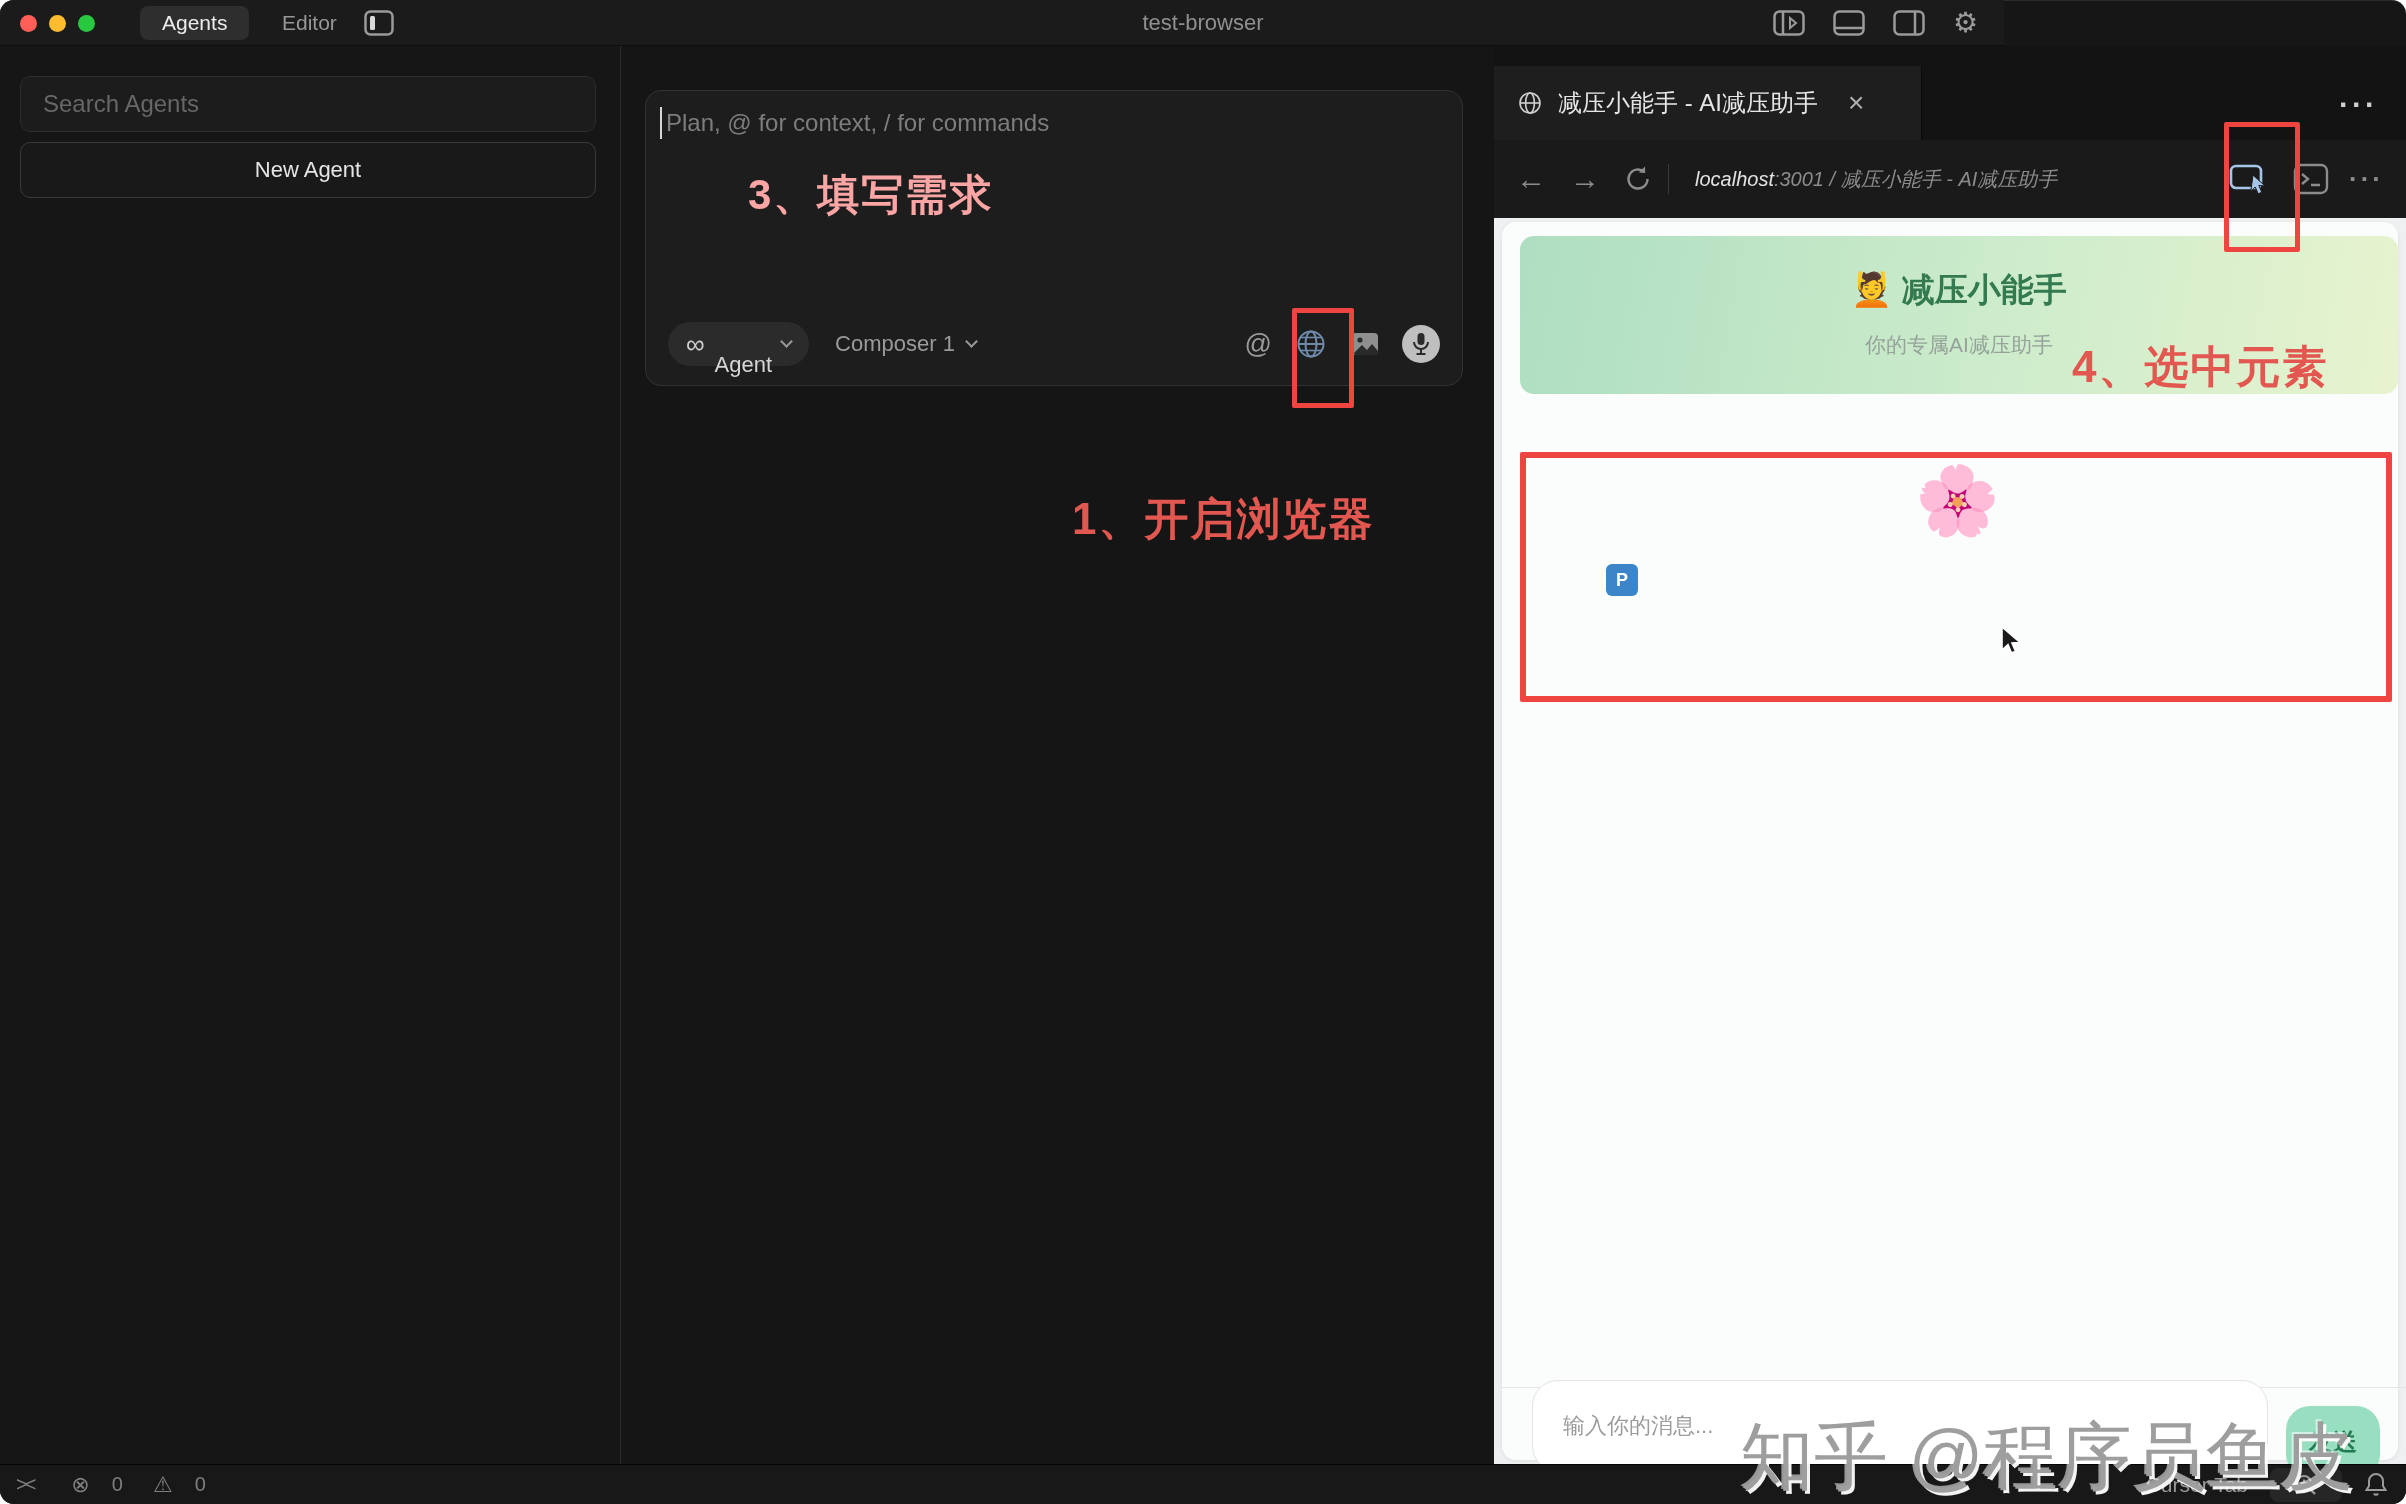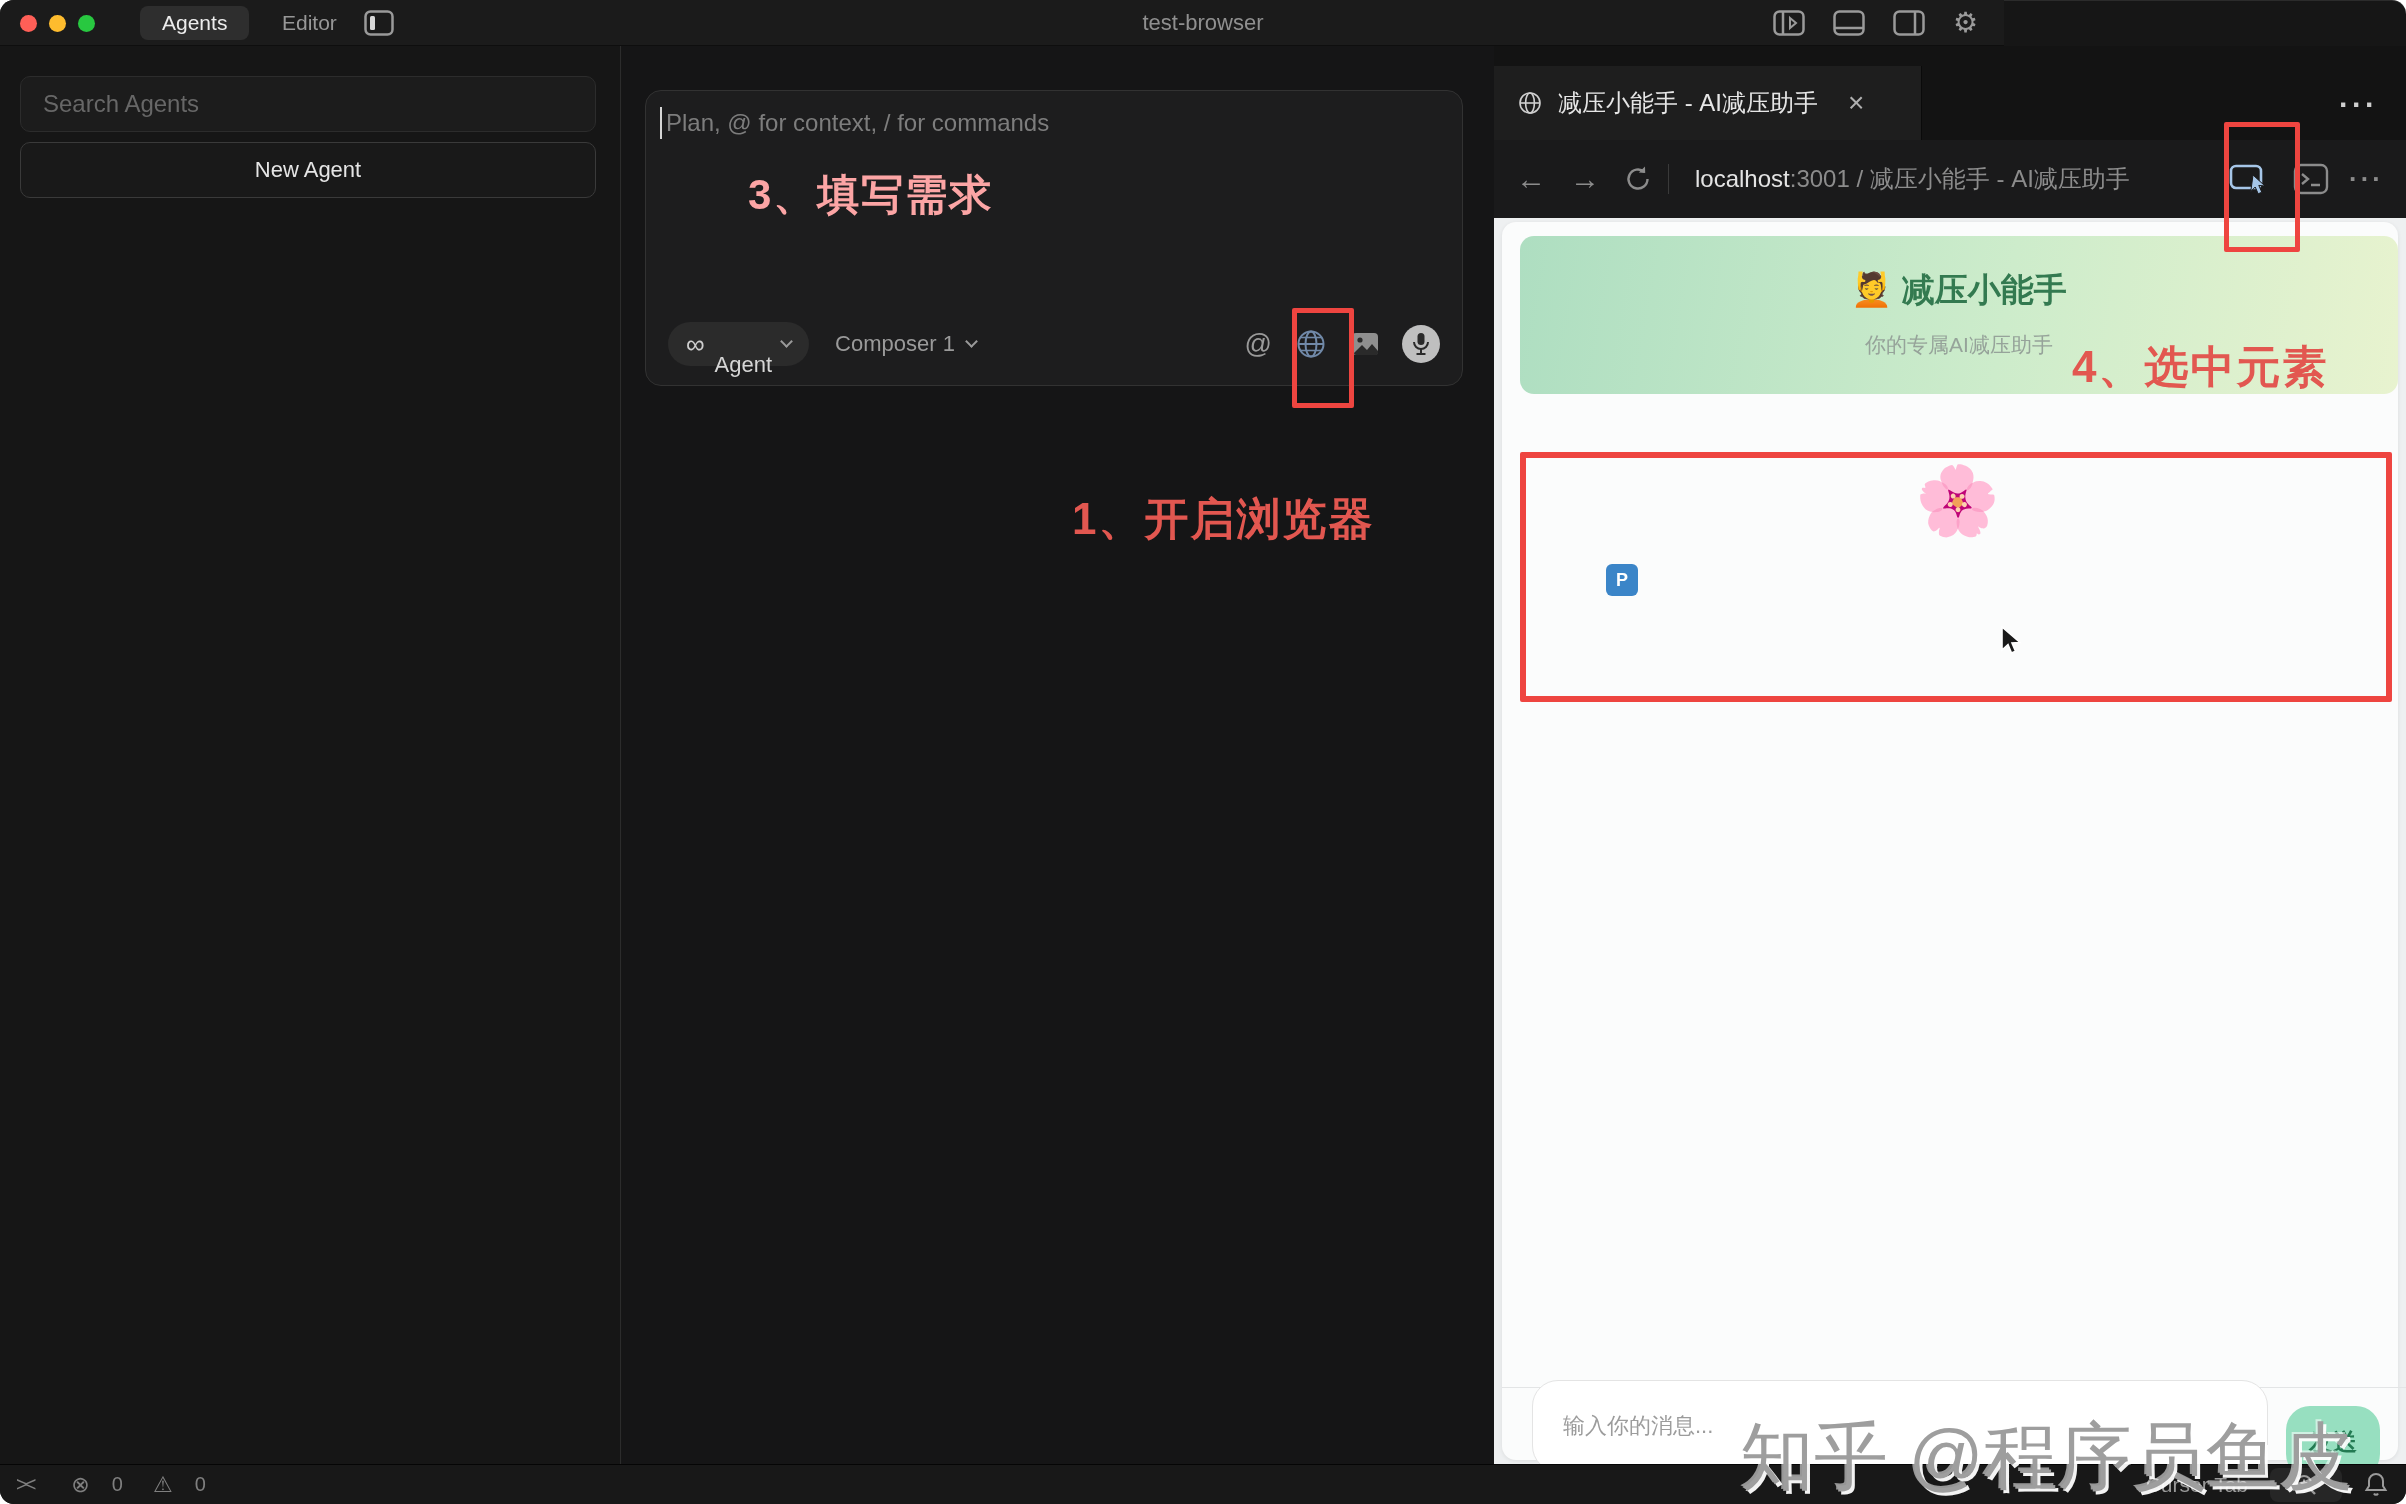--- a/index.html
+++ b/index.html
@@ -59,21 +59,21 @@
   .btab { position:absolute; left:0; top:0; width:428px; height:74px; background:#1e1e1e; border-right:1px solid #0a0a0a;
           display:flex; align-items:center; padding:0 24px; gap:16px; cursor:pointer; }
   .btab-title { color:#e6e6e6; font-size:24px; white-space:nowrap; }
   .btab-close { color:#b0b0b0; font-size:28px; margin-left:14px; line-height:1; cursor:pointer; }
   .dots { color:#cfcfcf; font-size:30px; font-weight:700; letter-spacing:3px; line-height:1; }
   .tab-dots { position:absolute; right:28px; top:24px; }
   .urlrow { position:absolute; left:0; top:94px; width:912px; height:78px; background:#1a1a1b; display:flex; align-items:center; padding:0 22px; }
   .nav-arrow { color:#8c8c8c; font-size:30px; margin-right:24px; }
   .refresh-btn { margin-right:16px; display:flex; }
   .url-sep { width:1px; height:30px; background:#3a3a3a; margin-right:26px; }
-  .url-text { font-size:24px; white-space:nowrap; }
+  .url-text { font-size:20px; white-space:nowrap;font-style:italic; }
   .url-host { color:#e3e3e3; } .url-rest { color:#8c8c8c; }
   .url-spacer { flex:1; }
   .sel-btn { display:flex; margin-right:22px; }
   .term-btn { display:flex; margin-right:20px; }
   .url-dots { color:#8c8c8c; font-size:26px; font-weight:700; letter-spacing:3px; }
 
   .viewport { position:absolute; left:0; top:172px; width:912px; height:1246px; background:#eef0f1; }
   .page-card { position:absolute; left:8px; top:4px; width:896px; height:1238px; background:#fbfcfc; border-radius:14px; box-shadow:0 1px 4px rgba(0,0,0,.08); }
   .green-header { position:absolute; left:18px; top:14px; width:878px; height:158px; border-radius:14px;
                   background:linear-gradient(100deg,#aedec1 0%,#cdeccb 55%,#e8f3cf 100%); text-align:center; }

